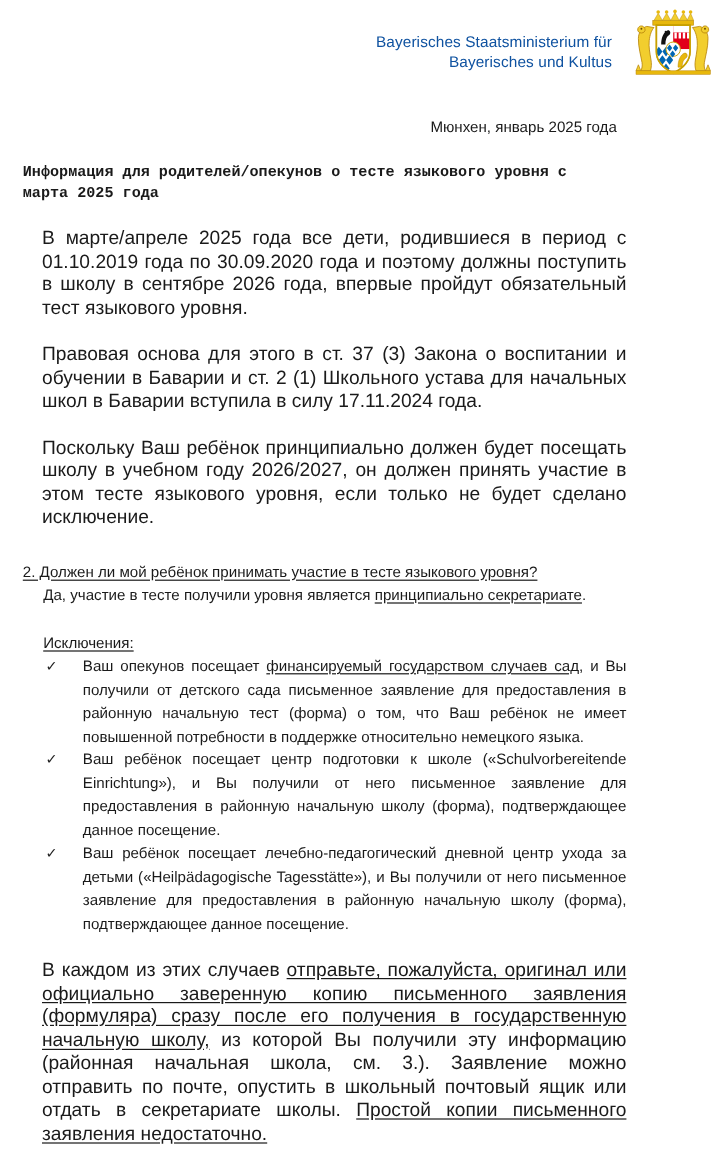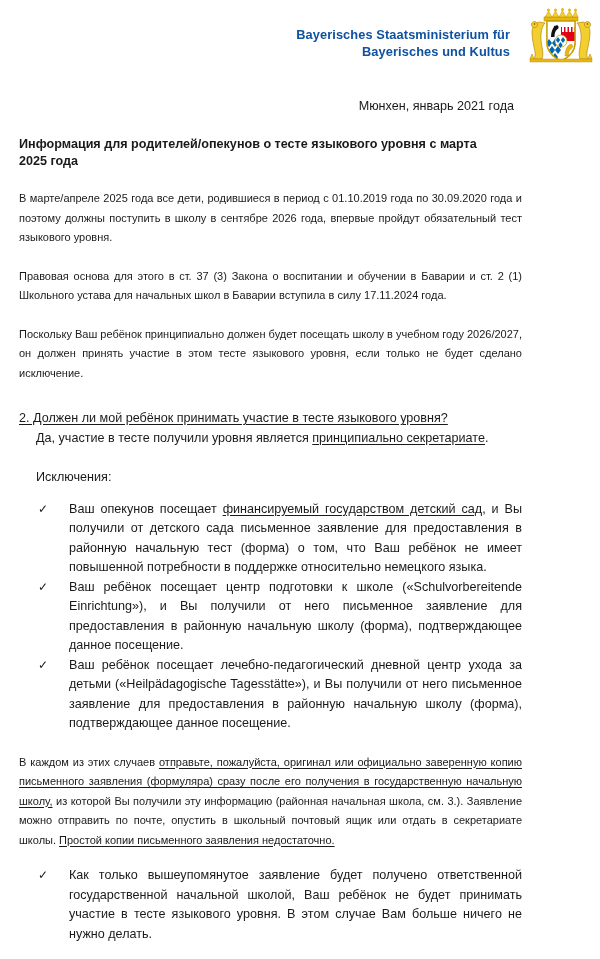--- a/index.html
+++ b/index.html
@@ -25,21 +25,21 @@
     left: 0;
     right: 0;
     height: 86px;
   }
   .ministry-block {
     position: absolute;
     top: 26px;
     right: 90px;
     text-align: right;
     color: #0f52a0;
-    font-weight: bold;
+    font-weight: normal;
     font-size: 12.8px;
     line-height: 17px;
     letter-spacing: 0.1px;
     white-space: nowrap;
   }
   .ministry-line { display: block; }
 
   
   .coat-of-arms {
     position: absolute;
@@ -73,53 +73,55 @@
     display: inline-block;
     margin-right: 8px;
   }
 
   .doc-title {
     font-size: 12.6px;
     font-weight: bold;
     line-height: 17px;
     margin: 22px 0 0 0;
     width: 470px;
+    font-family: Liberation Mono, monospace;
   }
 
   .salutation {
     font-size: 12.6px;
     line-height: 17px;
     margin: 25px 0 0 0;
   }
 
   p.para {
-    font-size: 11px;
+    font-size: 16px;
     line-height: 19.5px;
     text-align: justify;
-    margin: 19px 0 0 0;
+    margin: 19px 0 0 16px;
   }
 
   .q-heading {
     font-size: 12.6px;
     line-height: 19.5px;
     margin: 26px 0 0 0;
     text-decoration: underline;
     text-underline-offset: 2px;
   }
   .q-answer {
     font-size: 12.6px;
     line-height: 19.5px;
     margin: 0 0 0 17px;
     text-align: justify;
   }
 
   .exceptions-label {
     font-size: 12.6px;
     line-height: 19.5px;
-    margin: 20px 0 12px 17px;
+    margin: 20px 0 0 17px;
+    text-decoration: underline;
     text-underline-offset: 2px;
     display: block;
     width: fit-content;
   }
 
   ul.check-list {
     list-style: none;
     margin: 0;
     padding: 0;
   }
@@ -230,41 +232,41 @@
 
       <rect x="3" y="53" width="62" height="3" fill="#e8b80c" stroke="#b8860b" stroke-width="0.4"></rect>
     </svg>
   </div>
 </div>
 
 <div class="page">
   <div class="content">
 
     <div class="date-line">
-      <span class="date-inner">Мюнхен, январь 2021 года</span>
+      <span class="date-inner">Мюнхен, январь 2025 года</span>
     </div>
 
     <div class="doc-title">Информация для родителей/опекунов о тесте языкового уровня с марта 2025 года</div>
 
 
     <p class="para">В марте/апреле 2025 года все дети, родившиеся в период с 01.10.2019 года по 30.09.2020 года и поэтому должны поступить в школу в сентябре 2026 года, впервые пройдут обязательный тест языкового уровня.</p>
     <p class="para">Правовая основа для этого в ст. 37 (3) Закона о воспитании и обучении в Баварии и ст. 2 (1) Школьного устава для начальных школ в Баварии вступила в силу 17.11.2024 года.</p>
     <p class="para">Поскольку Ваш ребёнок принципиально должен будет посещать школу в учебном году 2026/2027, он должен принять участие в этом тесте языкового уровня, если только не будет сделано исключение.</p>
 
     <div class="q-heading">2. Должен ли мой ребёнок принимать участие в тесте языкового уровня?</div>
     <div class="q-answer">
       <span>Да, участие в тесте получили уровня является </span><span class="u">принципиально секретариате</span><span>.</span>
     </div>
 
     <span class="exceptions-label">Исключения:</span>
 
     <ul class="check-list">
       <li>
         <span class="check-icon">✓</span>
-        <span class="li-text"><span>Ваш опекунов посещает </span><span class="u">финансируемый государством детский сад</span><span>, и Вы получили от детского сада письменное заявление для предоставления в районную начальную тест (форма) о том, что Ваш ребёнок не имеет повышенной потребности в поддержке относительно немецкого языка.</span></span>
+        <span class="li-text"><span>Ваш опекунов посещает </span><span class="u">финансируемый государством случаев сад</span><span>, и Вы получили от детского сада письменное заявление для предоставления в районную начальную тест (форма) о том, что Ваш ребёнок не имеет повышенной потребности в поддержке относительно немецкого языка.</span></span>
       </li>
       <li>
         <span class="check-icon">✓</span>
         <span class="li-text">Ваш ребёнок посещает центр подготовки к школе («Schulvorbereitende Einrichtung»), и Вы получили от него письменное заявление для предоставления в районную начальную школу (форма), подтверждающее данное посещение.</span>
       </li>
       <li>
         <span class="check-icon">✓</span>
         <span class="li-text">Ваш ребёнок посещает лечебно-педагогический дневной центр ухода за детьми («Heilpädagogische Tagesstätte»), и Вы получили от него письменное заявление для предоставления в районную начальную школу (форма), подтверждающее данное посещение.</span>
       </li>
     </ul>

